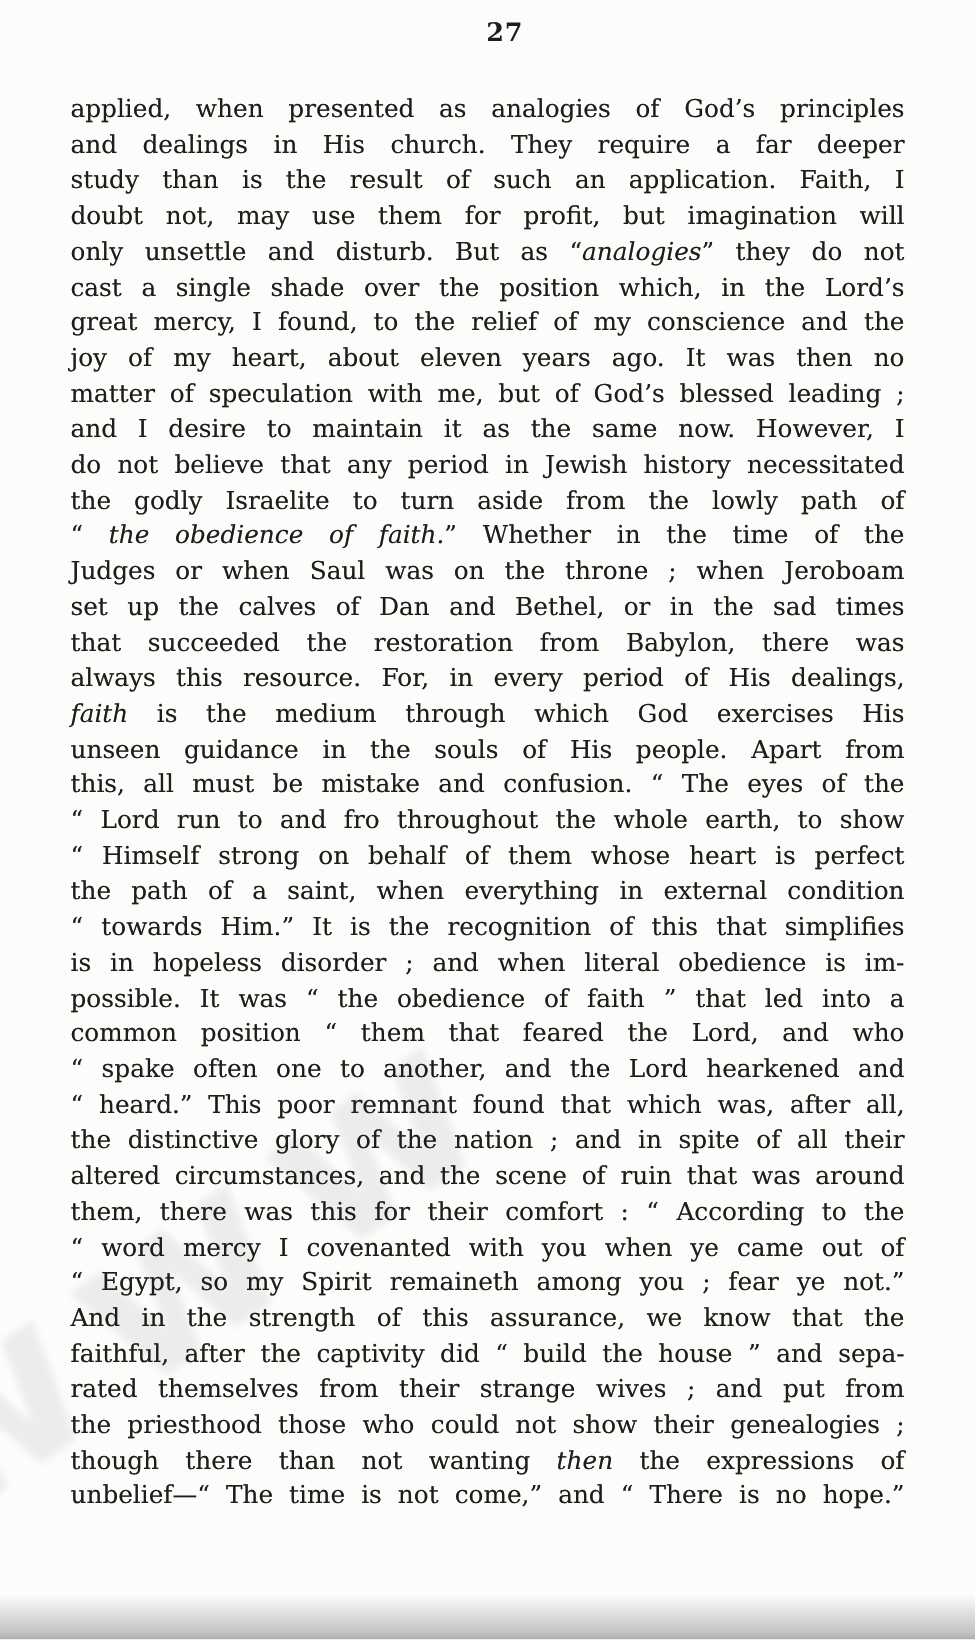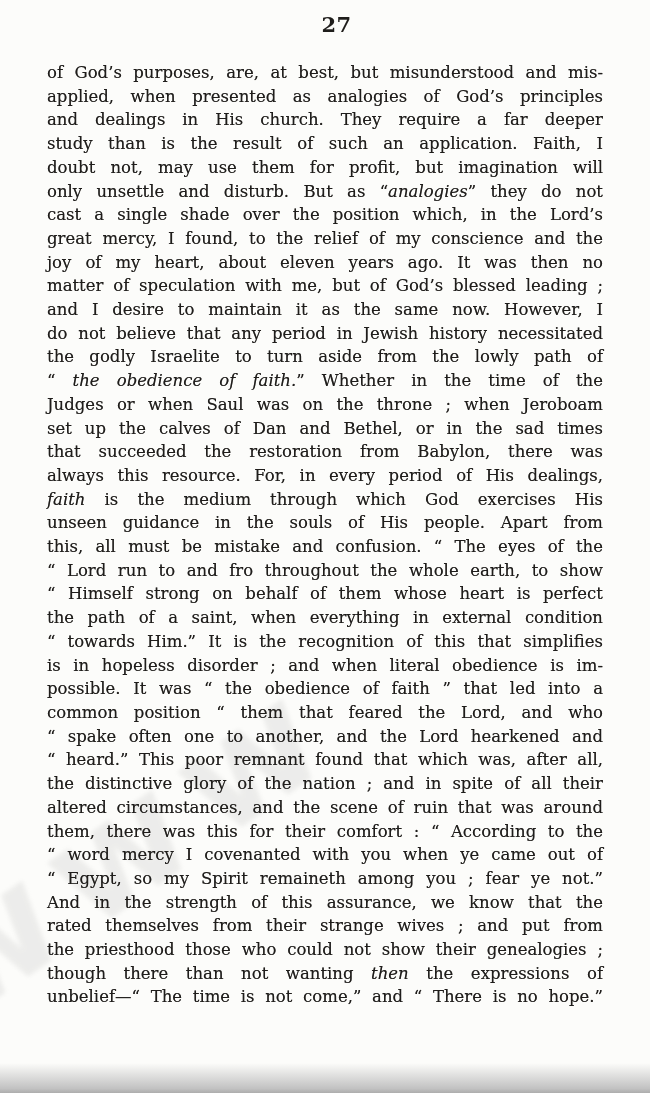--- a/index.html
+++ b/index.html
@@ -17,21 +17,21 @@
     overflow: hidden;
     color: #1f1d1b;
   }
   .page-number {
     position: absolute;
     top: 12px;
     left: 0;
     right: 0;
     text-align: center;
     font-weight: bold;
-    font-size: 21px;
+    font-size: 17px;
     letter-spacing: 0.5px;
     margin-left: 23px;
   }
   .body-text {
     position: absolute;
     top: 61px;
     left: 47px;
     width: 556px;
     font-size: 16.5px;
     line-height: 23.7px;
@@ -70,21 +70,20 @@
 </style>
 </head>
 <body>
 
 <div class="page">
   <div class="watermark">www</div>
 
   <div class="page-number">27</div>
 
   <div class="body-text">
-      <div class="line"><span>of God’s purposes, are, at best, but misunderstood and mis-</span></div>
       <div class="line"><span>applied, when presented as analogies of God’s principles</span></div>
       <div class="line"><span>and dealings in His church. They require a far deeper</span></div>
       <div class="line"><span>study than is the result of such an application. Faith, I</span></div>
       <div class="line"><span>doubt not, may use them for profit, but imagination will</span></div>
       <div class="line"><span>only unsettle and disturb. But as “</span><em>analogies</em><span>” they do not</span></div>
       <div class="line"><span>cast a single shade over the position which, in the Lord’s</span></div>
       <div class="line"><span>great mercy, I found, to the relief of my conscience and the</span></div>
       <div class="line"><span>joy of my heart, about eleven years ago. It was then no</span></div>
       <div class="line"><span>matter of speculation with me, but of God’s blessed leading ;</span></div>
       <div class="line"><span>and I desire to maintain it as the same now. However, I</span></div>
@@ -106,20 +105,21 @@
       <div class="line"><span>possible. It was “ the obedience of faith ” that led into a</span></div>
       <div class="line"><span>common position “ them that feared the Lord, and who</span></div>
       <div class="line"><span>“ spake often one to another, and the Lord hearkened and</span></div>
       <div class="line"><span>“ heard.” This poor remnant found that which was, after all,</span></div>
       <div class="line"><span>the distinctive glory of the nation ; and in spite of all their</span></div>
       <div class="line"><span>altered circumstances, and the scene of ruin that was around</span></div>
       <div class="line"><span>them, there was this for their comfort : “ According to the</span></div>
       <div class="line"><span>“ word mercy I covenanted with you when ye came out of</span></div>
       <div class="line"><span>“ Egypt, so my Spirit remaineth among you ; fear ye not.”</span></div>
       <div class="line"><span>And in the strength of this assurance, we know that the</span></div>
+      <div class="line"><span>faithful, after the captivity did “ build the house ” and sepa-</span></div>
       <div class="line"><span>rated themselves from their strange wives ; and put from</span></div>
       <div class="line"><span>the priesthood those who could not show their genealogies ;</span></div>
       <div class="line"><span>though there than not wanting </span><em>then</em><span> the expressions of</span></div>
       <div class="line"><span>unbelief—“ The time is not come,” and “ There is no hope.”</span></div>
     </div>
 
   <div class="bottom-edge"></div>
 </div>
 
 </body></html>

